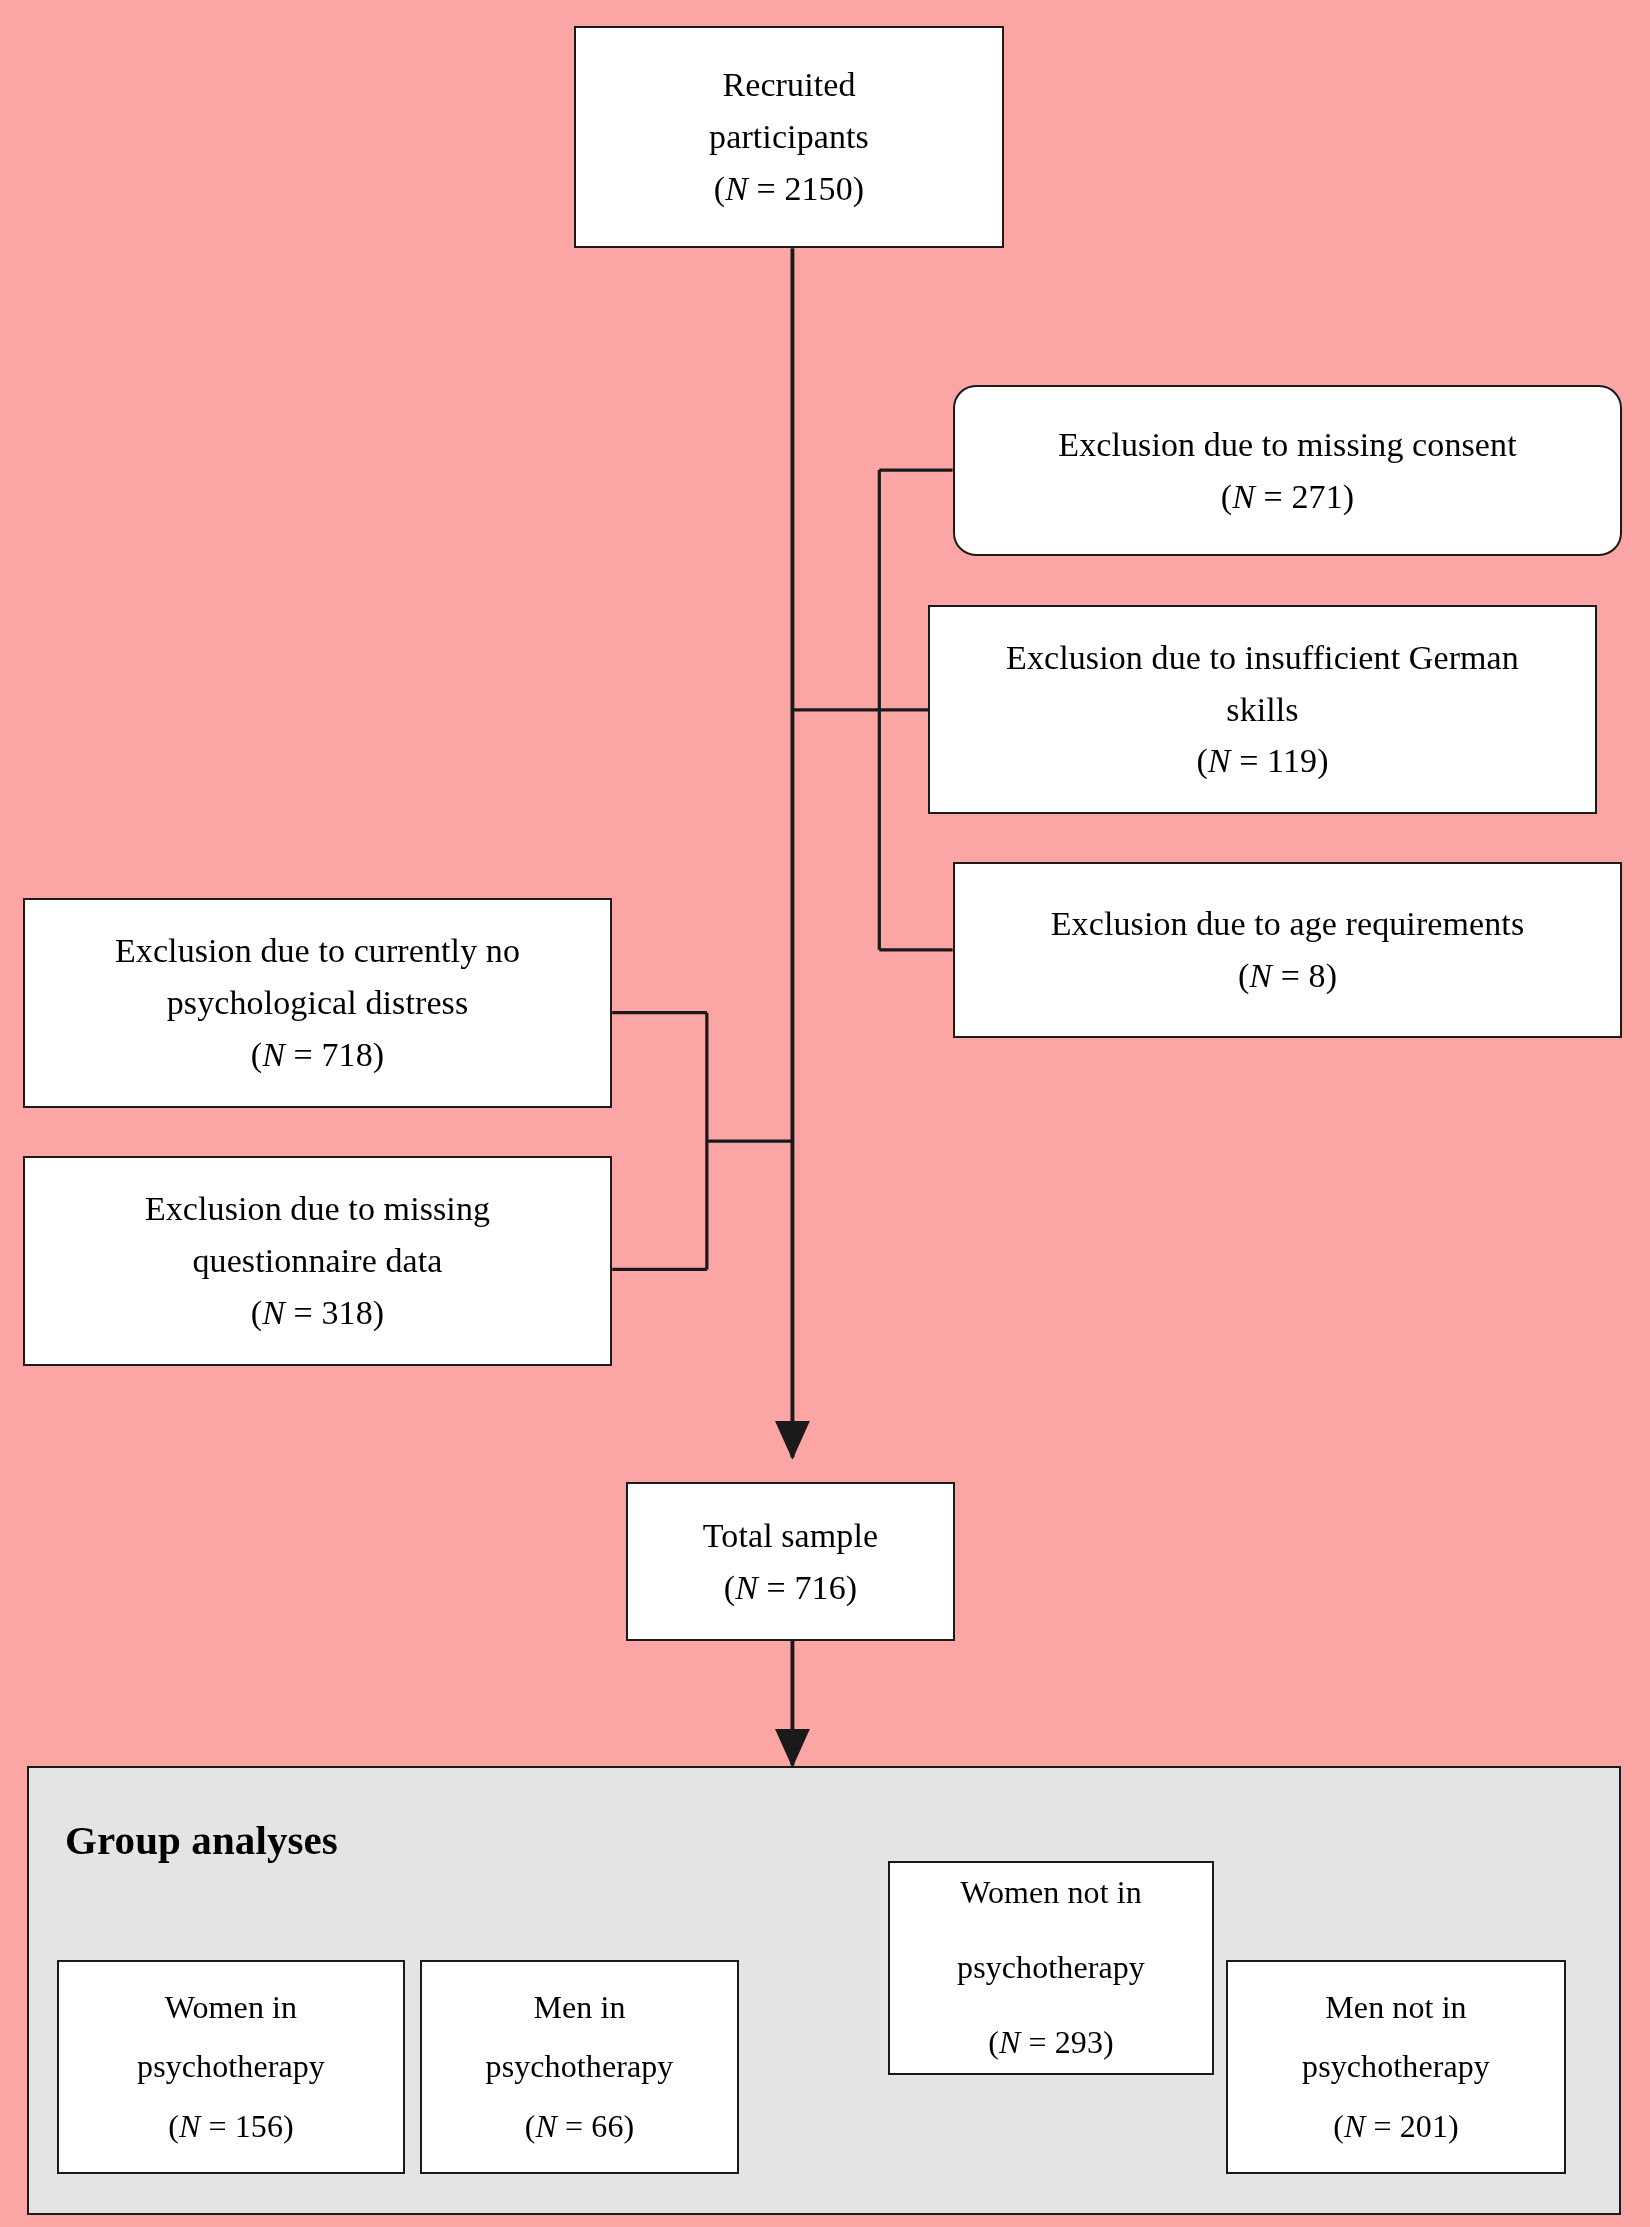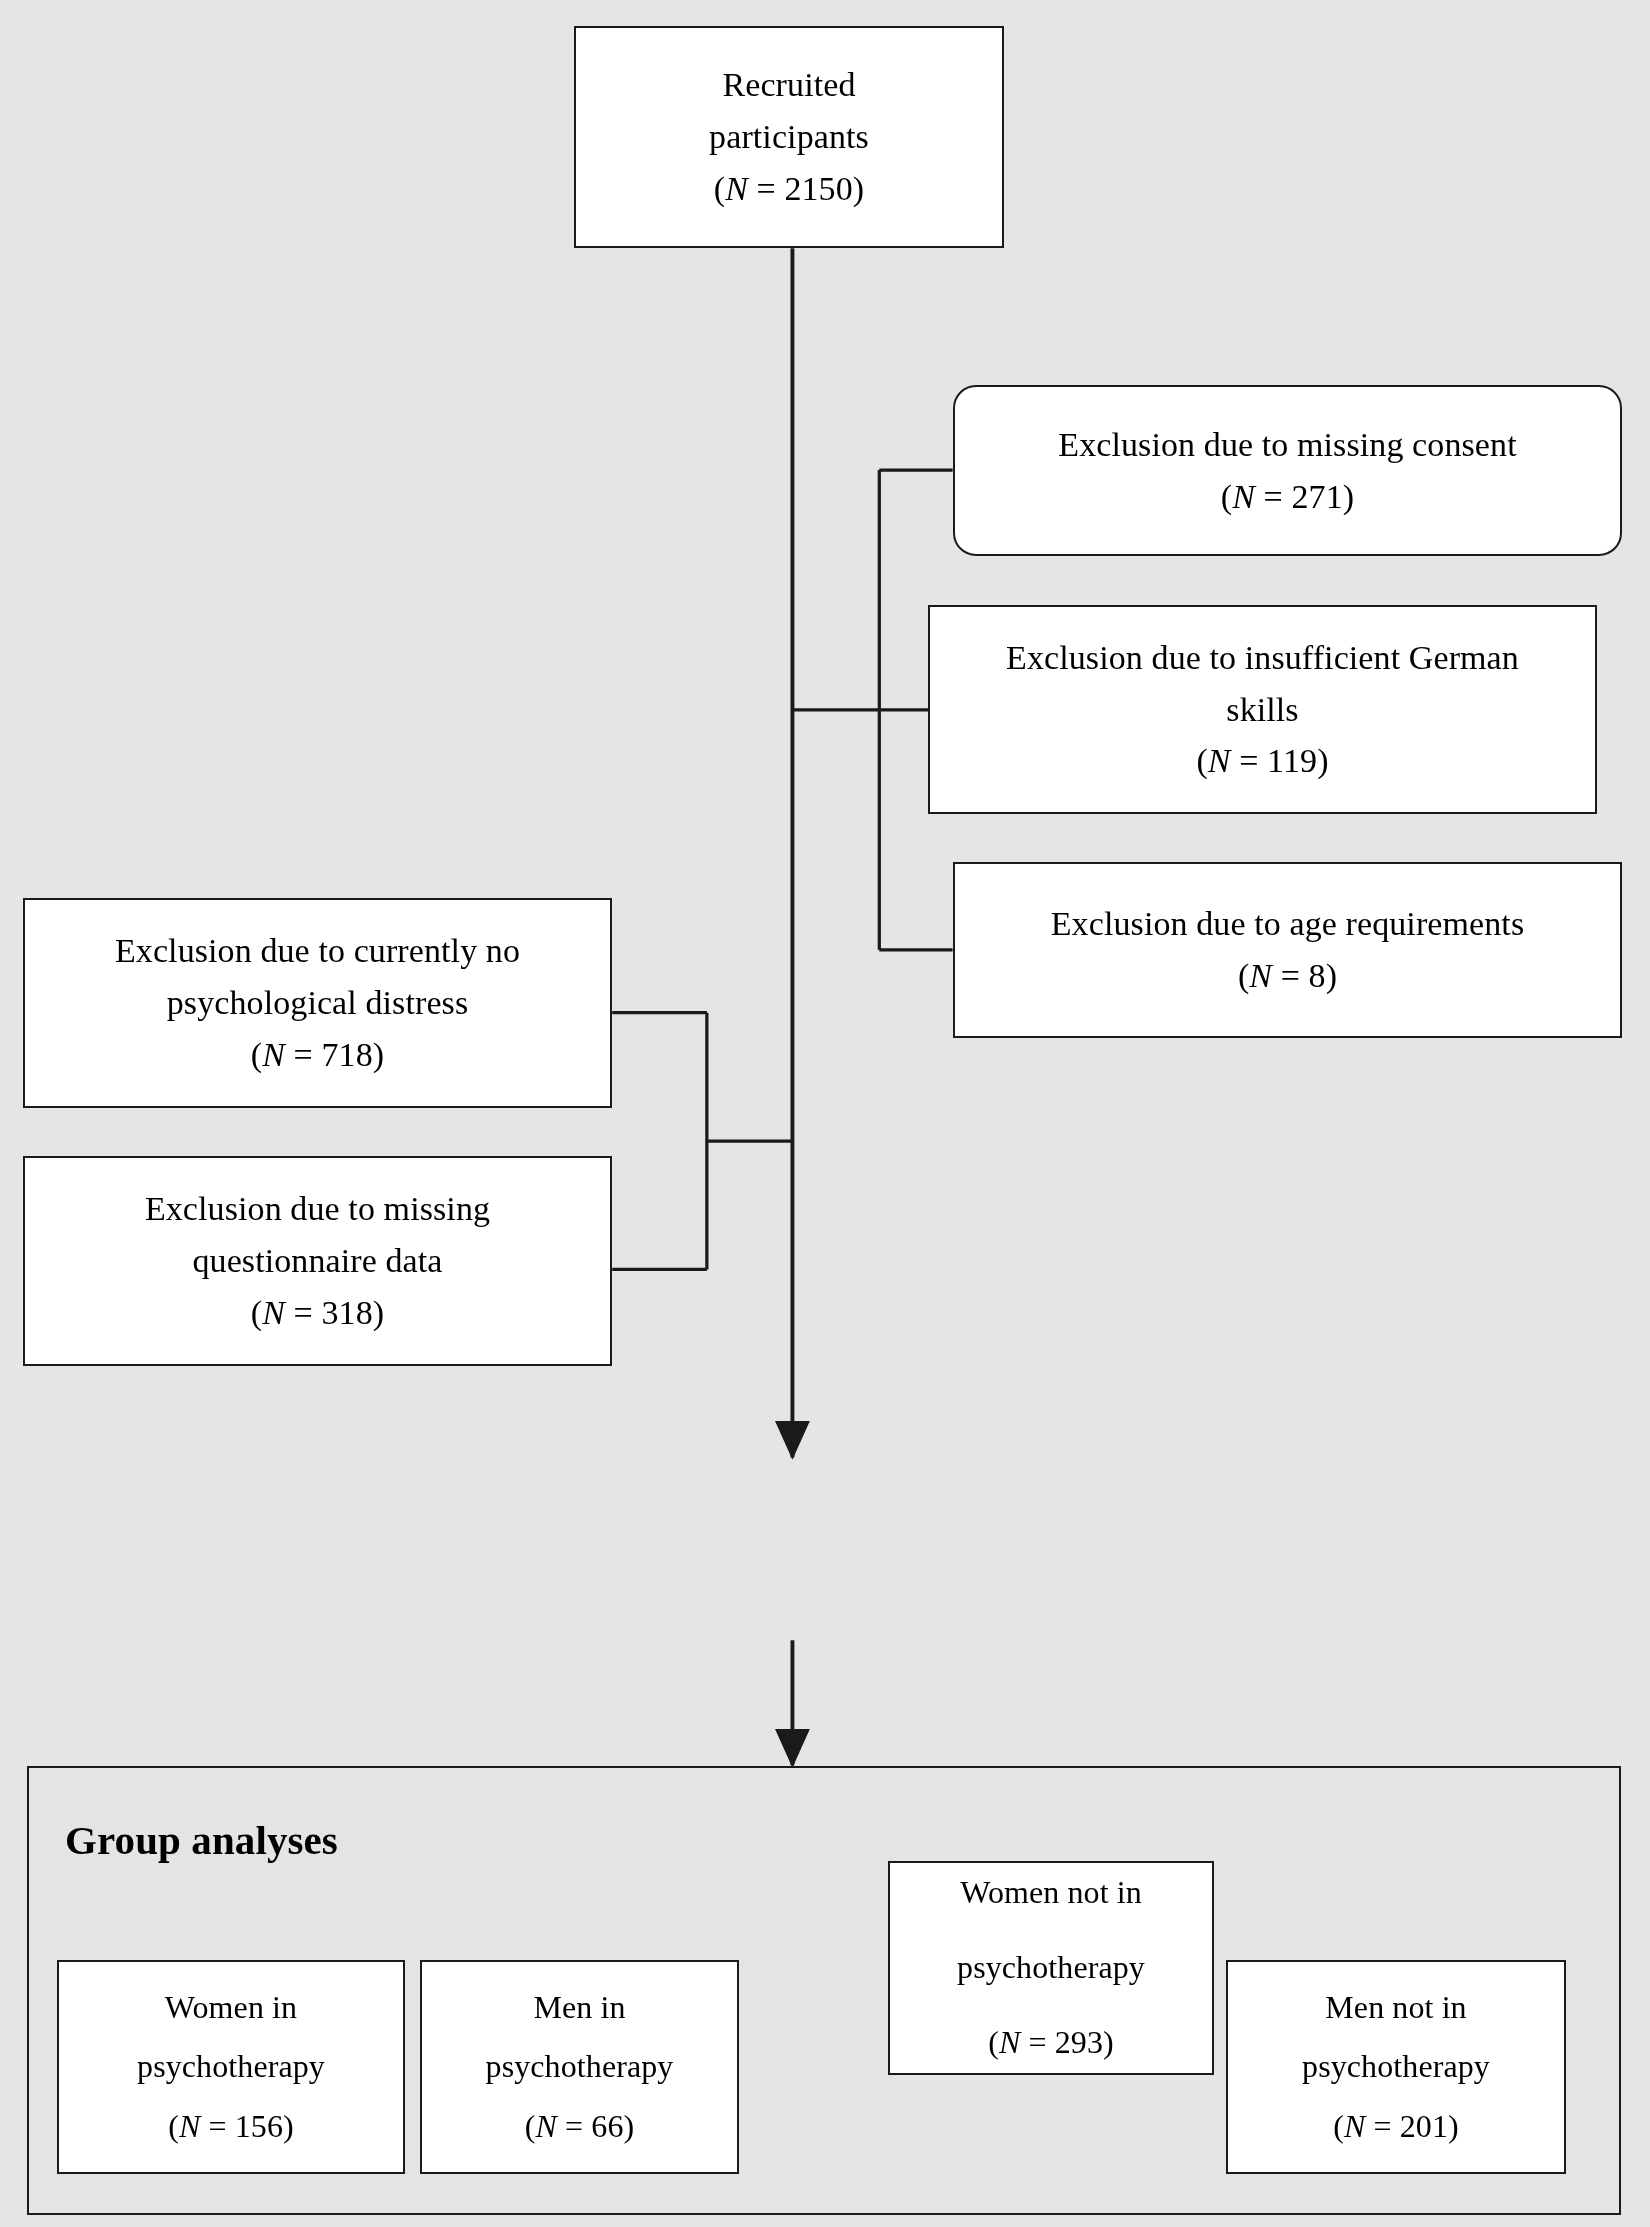--- a/index.html
+++ b/index.html
@@ -9,21 +9,21 @@
     background: #ffffff;
   }
   body {
     font-family: "Liberation Serif", "DejaVu Serif", serif;
     color: #000000;
   }
   #canvas {
     position: relative;
     width: 1651px;
     height: 2227px;
-    background: #e5e5e5;
+    background: #fca5a5;
     overflow: hidden;
   }
   svg.connectors {
     position: absolute;
     left: 0;
     top: 0;
     width: 1651px;
     height: 2227px;
     pointer-events: none;
   }
@@ -136,20 +136,24 @@
     <span class="ln">psychological distress</span>
     <span class="ln">(<span class="italicN">N</span> = <span>718</span>)</span>
   </div>
 
   <div class="node" style="left:23px; top:1156px; width:589px; height:210px;">
     <span class="ln">Exclusion due to missing</span>
     <span class="ln">questionnaire data</span>
     <span class="ln">(<span class="italicN">N</span> = <span>318</span>)</span>
   </div>
 
+  <div class="node" style="left:626px; top:1482px; width:329px; height:159px;">
+    <span class="ln">Total sample</span>
+    <span class="ln">(<span class="italicN">N</span> = <span>716</span>)</span>
+  </div>
 
   <div class="panel" style="left:27px; top:1766px; width:1594px; height:449px;"></div>
 
   <div class="panel-title" style="left:65px; top:1816px;">Group analyses</div>
 
   <div class="node group-node" style="left:57px; top:1960px; width:348px; height:214px;">
     <span class="ln">Women in</span>
     <span class="ln">psychotherapy</span>
     <span class="ln">(<span class="italicN">N</span> = <span>156</span>)</span>
   </div>

